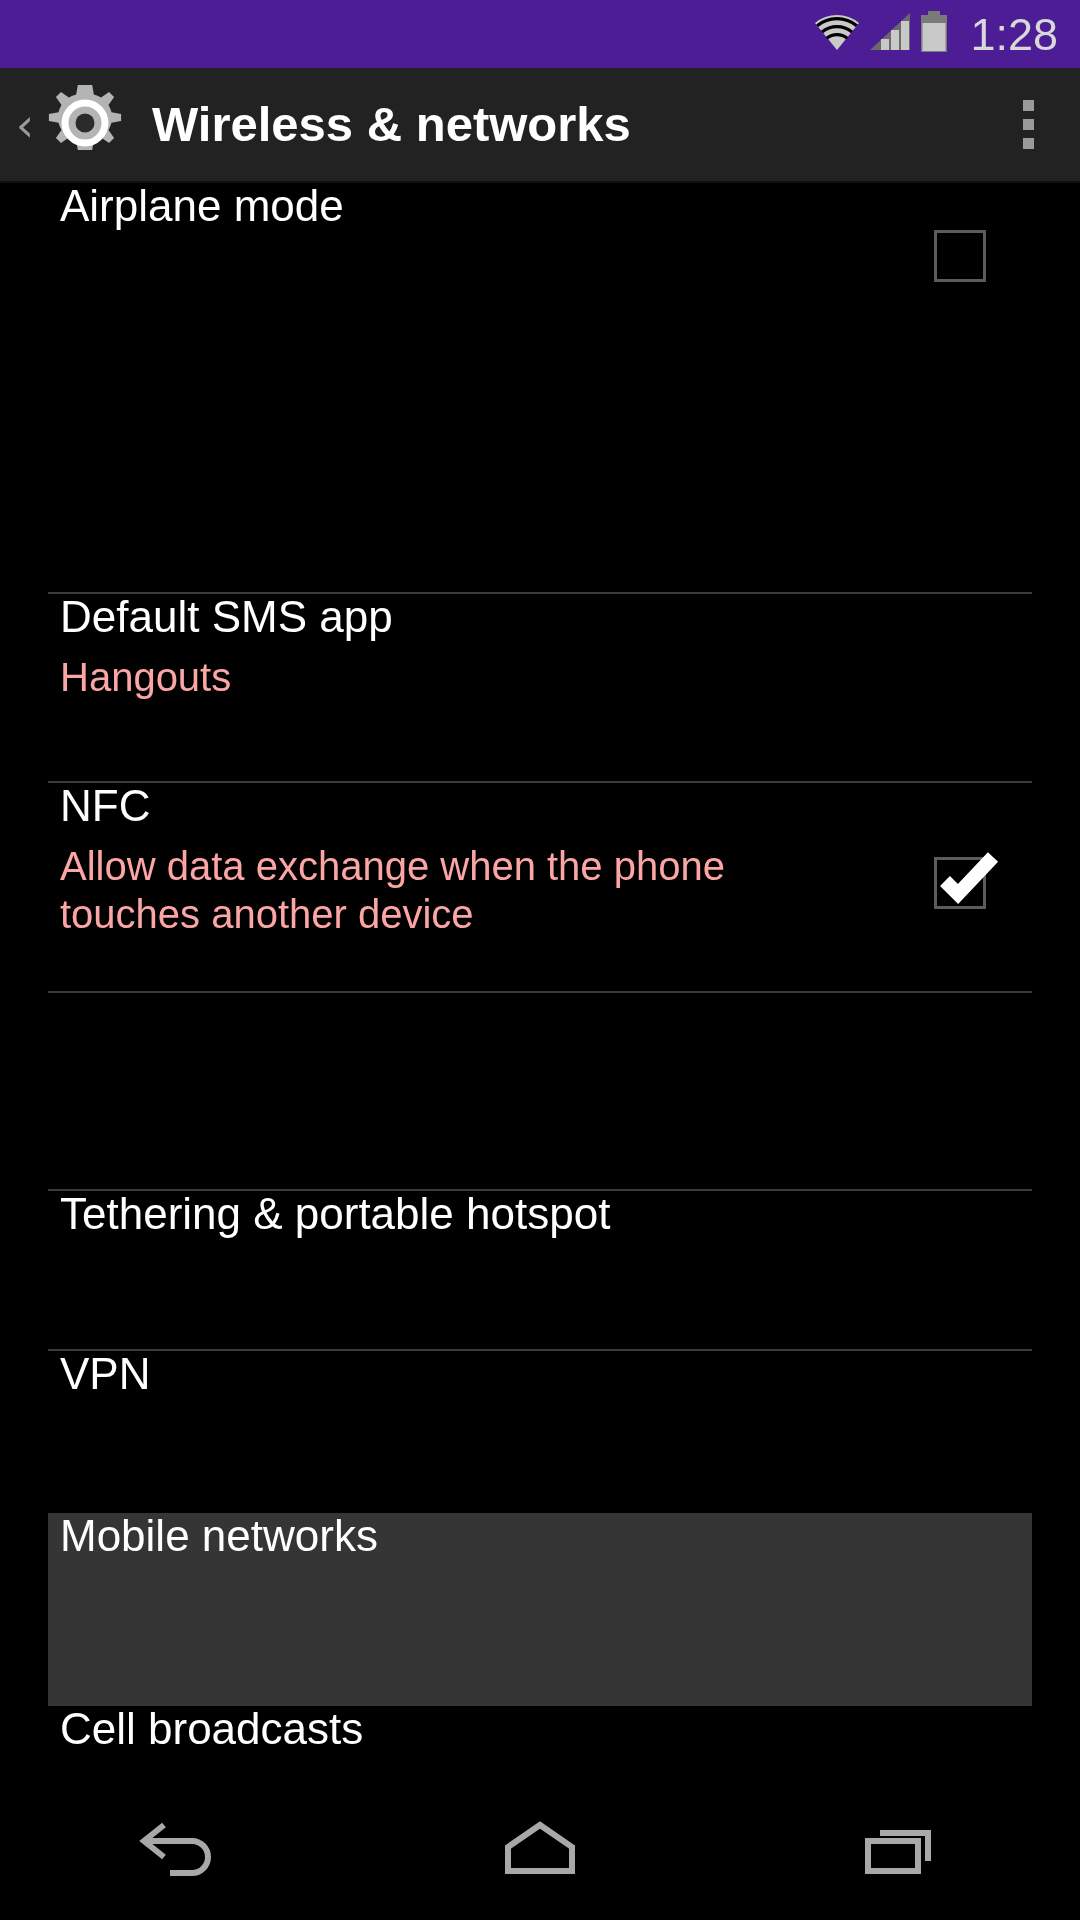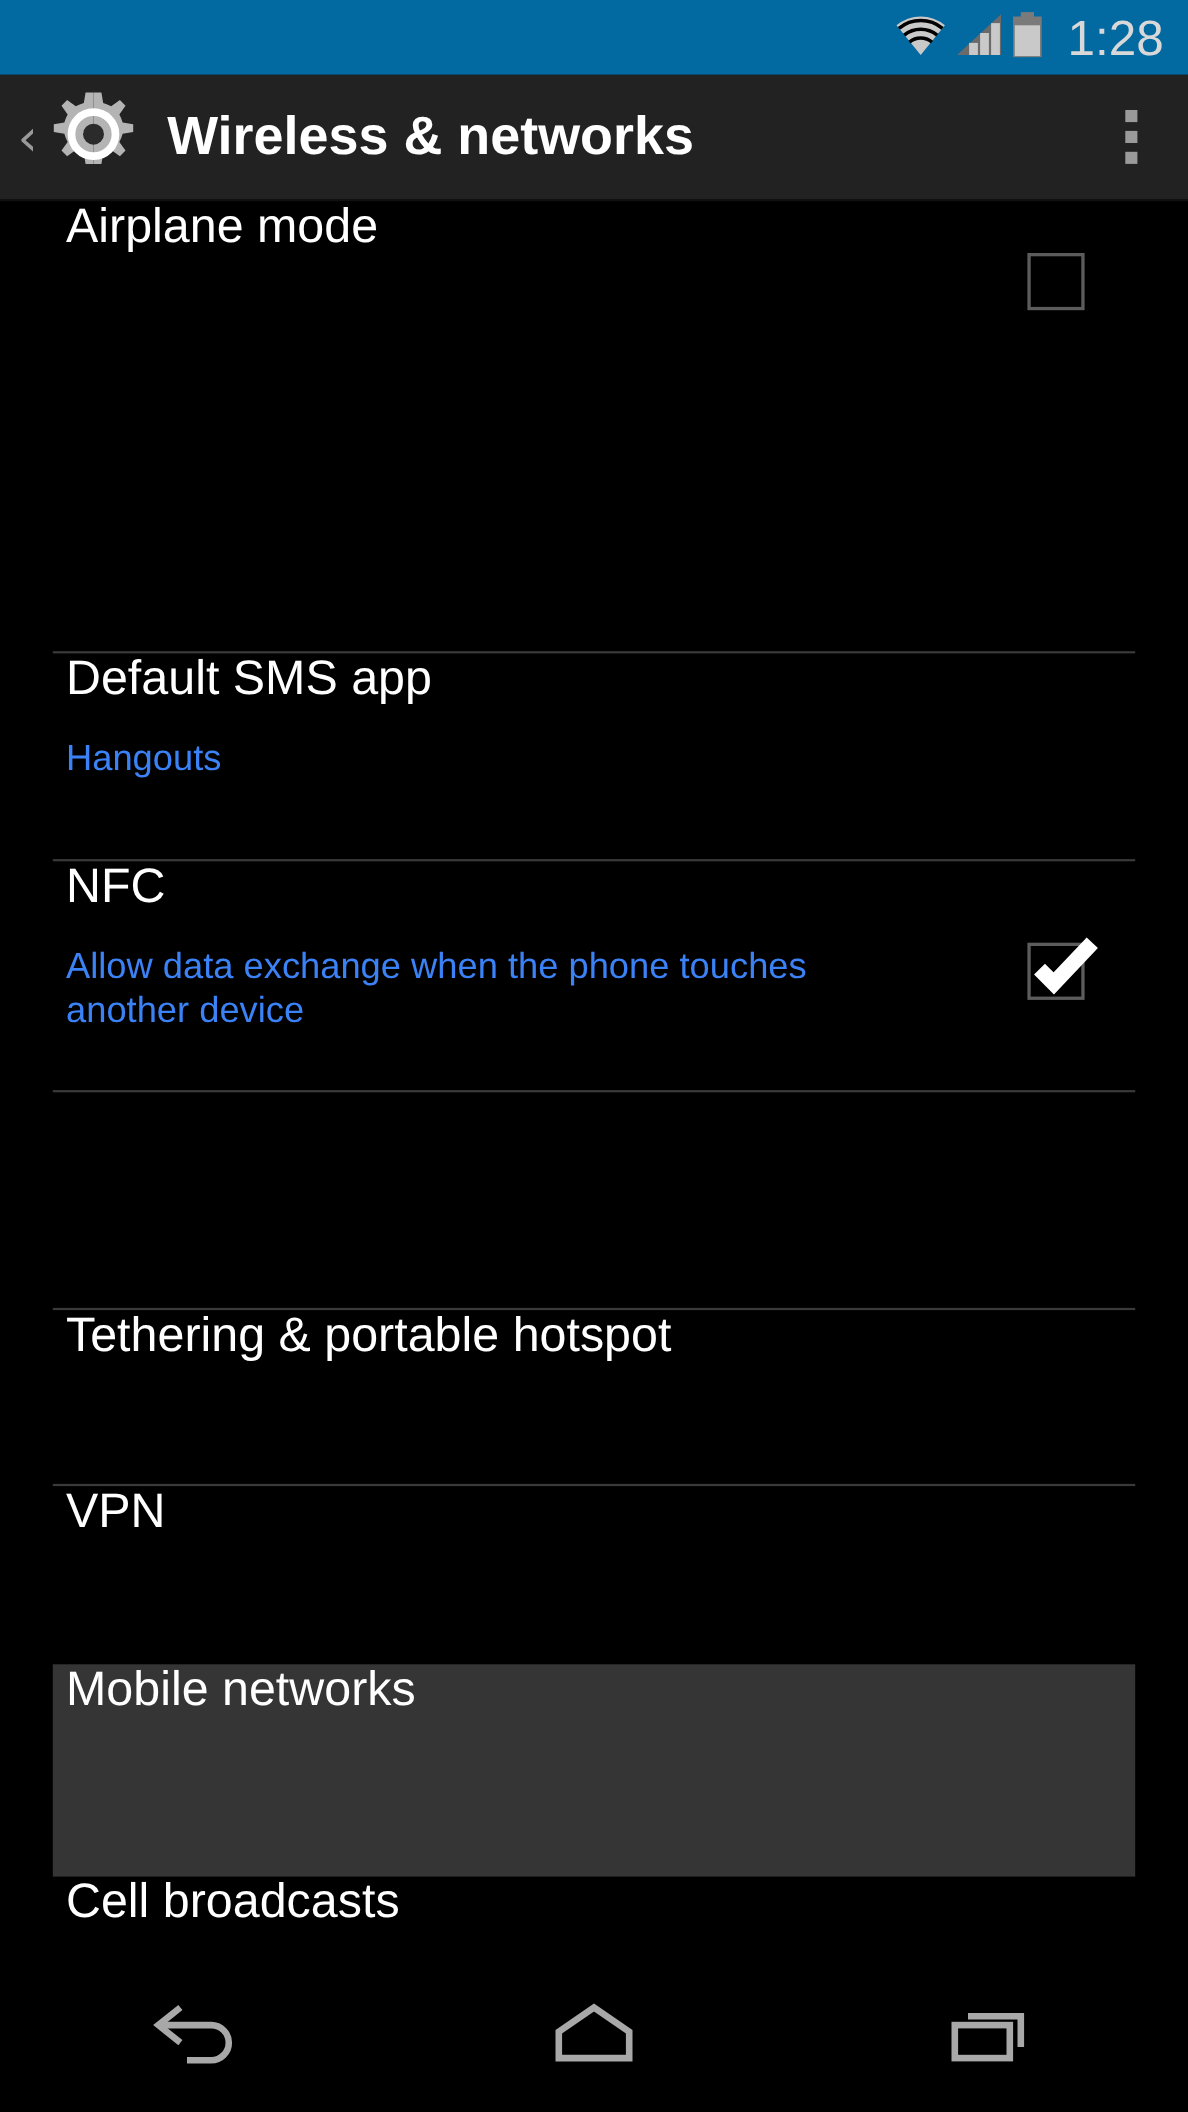--- a/index.html
+++ b/index.html
@@ -13,21 +13,21 @@
     overflow: hidden;
     font-family: "Liberation Sans", sans-serif;
     color: #fff;
     -webkit-font-smoothing: antialiased;
   }
 
   
   .status-bar {
     position: relative;
     height: 68px;
-    background: #0369a1;
+    background: #4c1d95;
     display: flex;
     align-items: center;
     justify-content: flex-end;
     padding-right: 22px;
     box-sizing: border-box;
   }
   .status-icons {
     display: flex;
     align-items: center;
     gap: 7px;
@@ -112,24 +112,24 @@
     flex: 1;
     min-width: 0;
   }
   .row-title {
     font-size: 44px;
     color: #ffffff;
     line-height: 1.06;
     font-weight: 400;
   }
   .row-summary {
-    font-size: 33px;
-    color: #3b82f6;
+    font-size: 40px;
+    color: #fca5a5;
     line-height: 1.22;
-    margin-top: 28px;
+    margin-top: 12px;
     font-weight: 400;
   }
   .row-highlight {
     background: #353535;
   }
   .divider {
     position: absolute;
     left: 48px;
     right: 48px;
     height: 2px;

